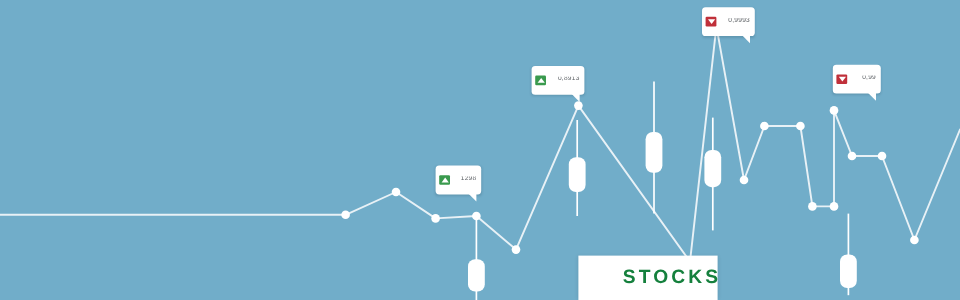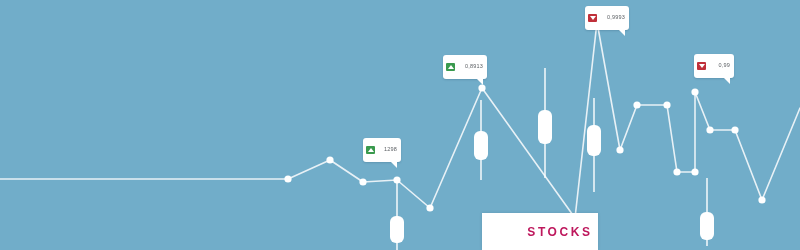--- a/index.html
+++ b/index.html
@@ -84,24 +84,24 @@
     top: 213px;
     width: 116px;
     height: 37px;
     background: #ffffff;
     display: flex;
     align-items: center;
     justify-content: center;
     box-shadow: 0 0 3px rgba(20,50,70,0.15);
   }
   #stocks-banner .txt {
-    font-size: 12px;
+    font-size: 16px;
     font-weight: bold;
     letter-spacing: 2.6px;
-    color: #be185d;
+    color: #15803d;
     margin-left: 40px;
   }
 </style>
 </head>
 <body>
 
 <div id="stage">
 
   <svg id="chart-svg" viewBox="0 0 800 250" preserveAspectRatio="none">
     <g>

